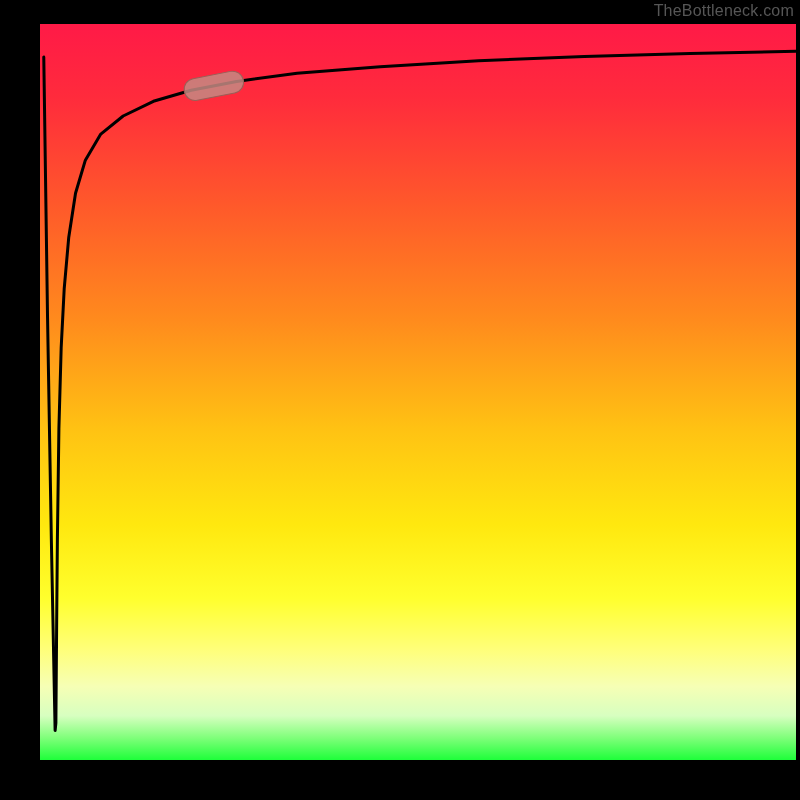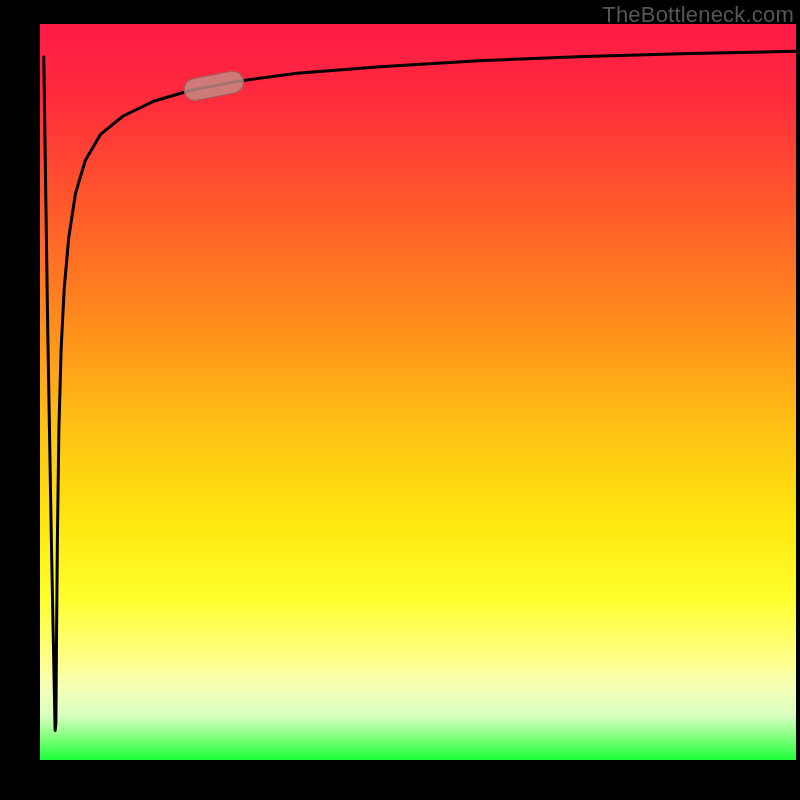--- a/index.html
+++ b/index.html
@@ -45,21 +45,21 @@
     top: 0;
     width: 756px;
     height: 736px;
     display: block;
   }
   .attribution {
     position: absolute;
     top: 2px;
     right: 6px;
     color: #565656;
-    font-size: 22px;
+    font-size: 16px;
     font-weight: 500;
     letter-spacing: 0.2px;
     user-select: none;
     margin-left: 41px;
   }
 </style>
 </head>
 <body>
 
 <div class="frame">

